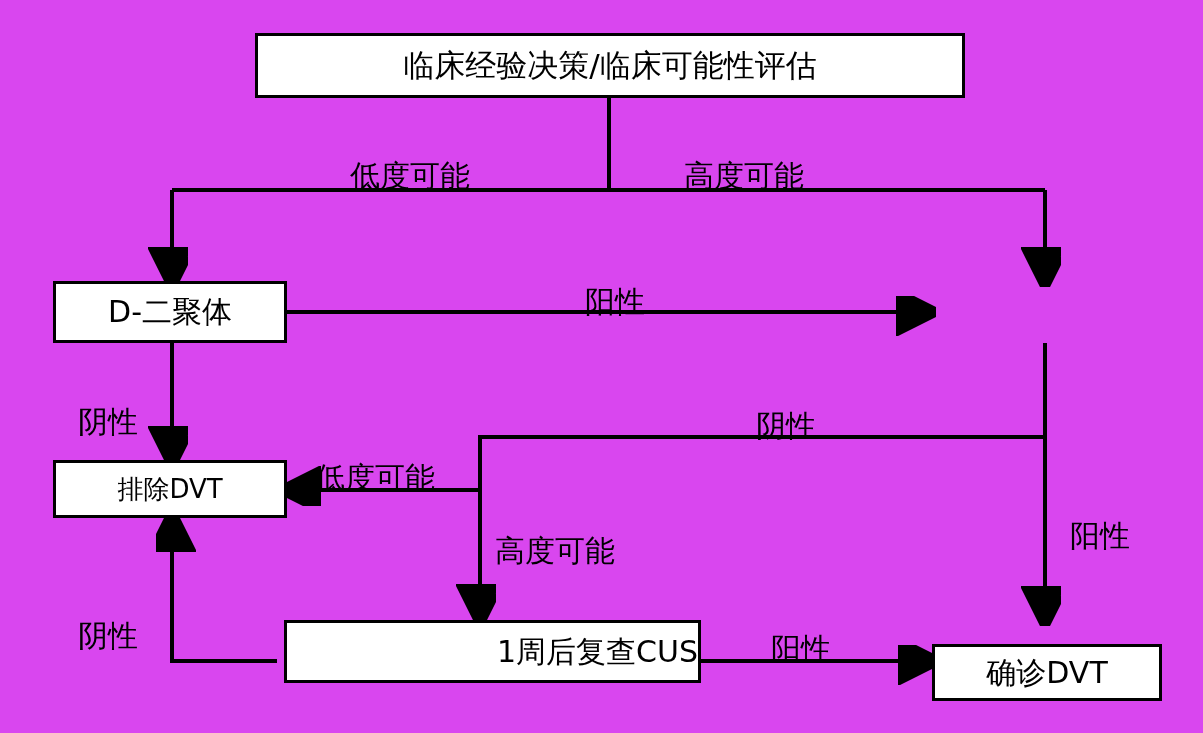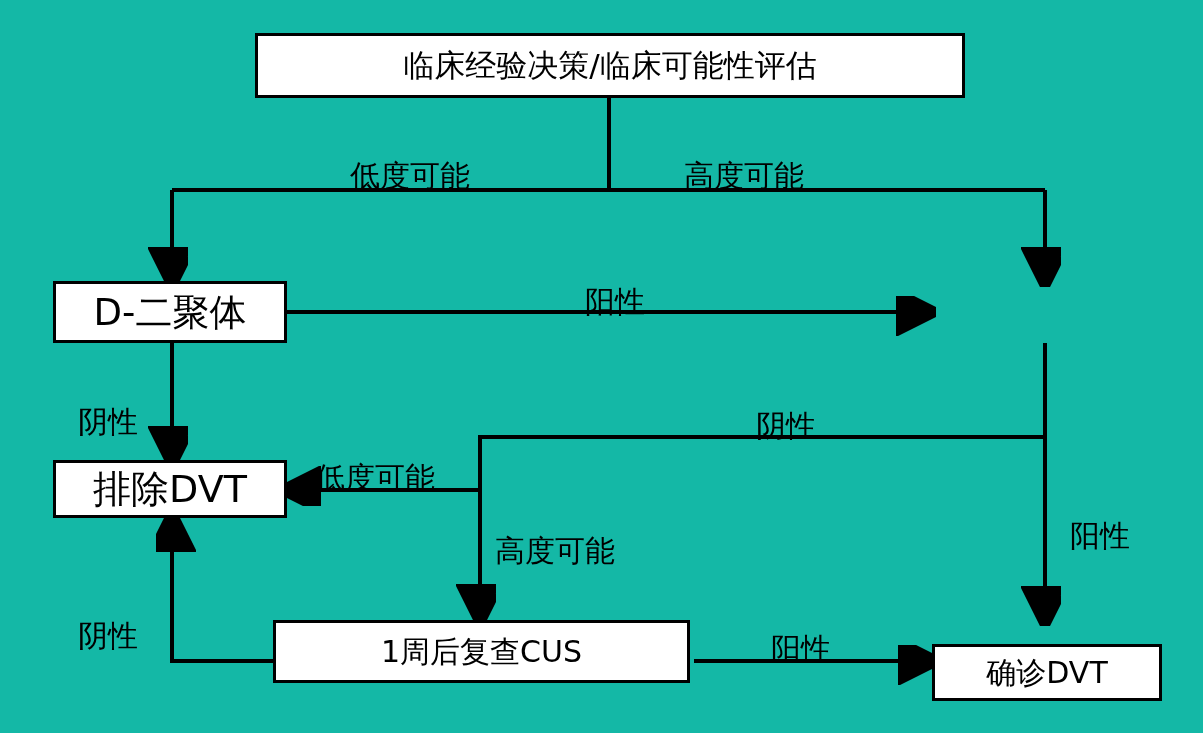--- a/index.html
+++ b/index.html
@@ -4,21 +4,21 @@
 <style>
   html, body {
     margin: 0;
     padding: 0;
     background: #ffffff;
   }
   #canvas {
     position: relative;
     width: 1203px;
     height: 733px;
-    background: #14b8a6;
+    background: #d946ef;
     overflow: hidden;
     font-family: "DejaVu Sans", "Liberation Sans", sans-serif;
   }
   .node {
     position: absolute;
     box-sizing: border-box;
     border: 3px solid #000000;
     background: #ffffff;
     display: flex;
     align-items: center;
@@ -86,30 +86,30 @@
 
     <line x1="694" y1="661" x2="927" y2="661" marker-end="url(#ah)"></line>
 
     <polyline points="277,661 172,661 172,523" marker-end="url(#ah)"></polyline>
   </svg>
 
   <div class="node" style="left:255px; top:33px; width:710px; height:65px; font-size:31px;">
     <span class="node-label">临床经验决策/临床可能性评估</span>
   </div>
 
-  <div class="node" style="left:53px; top:281px; width:234px; height:62px; font-size:37px;align-items:center;">
+  <div class="node" style="left:53px; top:281px; width:234px; height:62px; font-size:30px;align-items:center;">
     <span class="node-label">D-二聚体</span>
   </div>
 
 
-  <div class="node" style="left:53px; top:460px; width:234px; height:58px; font-size:38px;">
+  <div class="node" style="left:53px; top:460px; width:234px; height:58px; font-size:26px;">
     <span class="node-label">排除DVT</span>
   </div>
 
-  <div class="node" style="left:273px; top:620px; width:417px; height:63px; font-size:30px;">
+  <div class="node" style="left:284px; top:620px; width:417px; height:63px; font-size:30px;justify-content:flex-end;">
     <span class="node-label">1周后复查CUS</span>
   </div>
 
   <div class="node" style="left:932px; top:644px; width:230px; height:57px; font-size:30px;">
     <span class="node-label">确诊DVT</span>
   </div>
 
   <div class="edge-label" style="left:350px; top:137px; font-size:30px;">低度可能</div>
 
   <div class="edge-label" style="left:684px; top:137px; font-size:30px;">高度可能</div>

